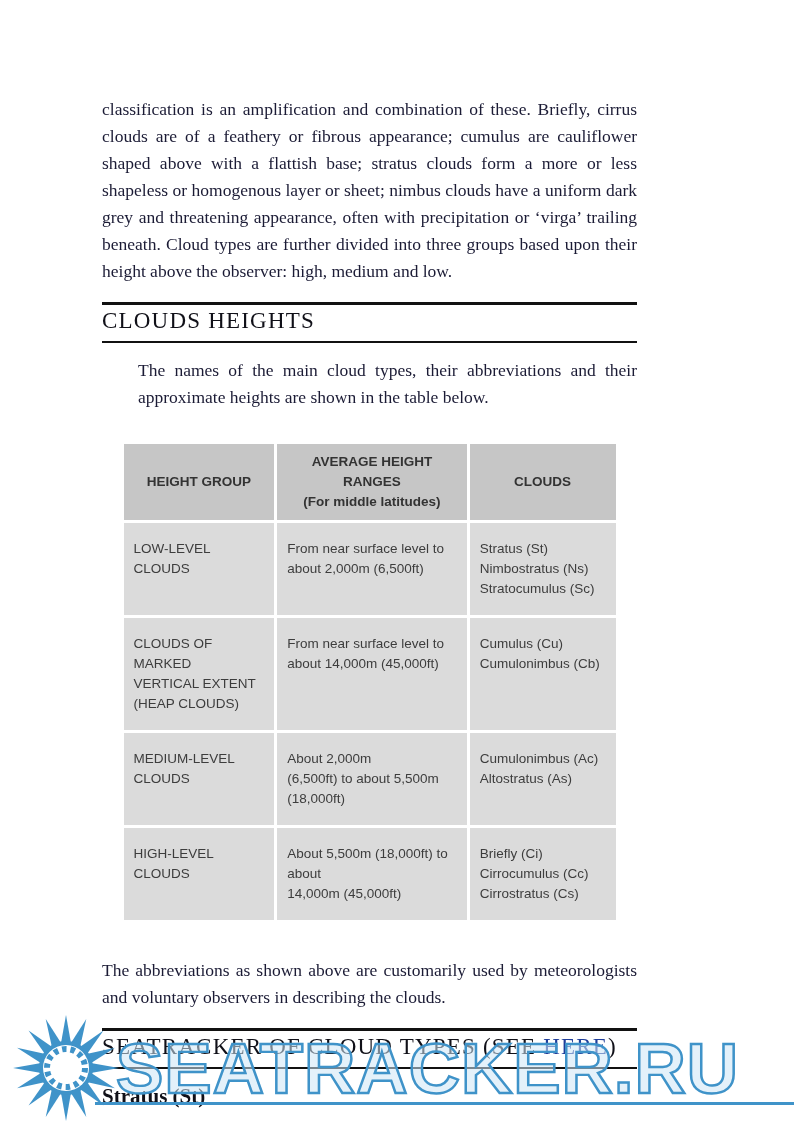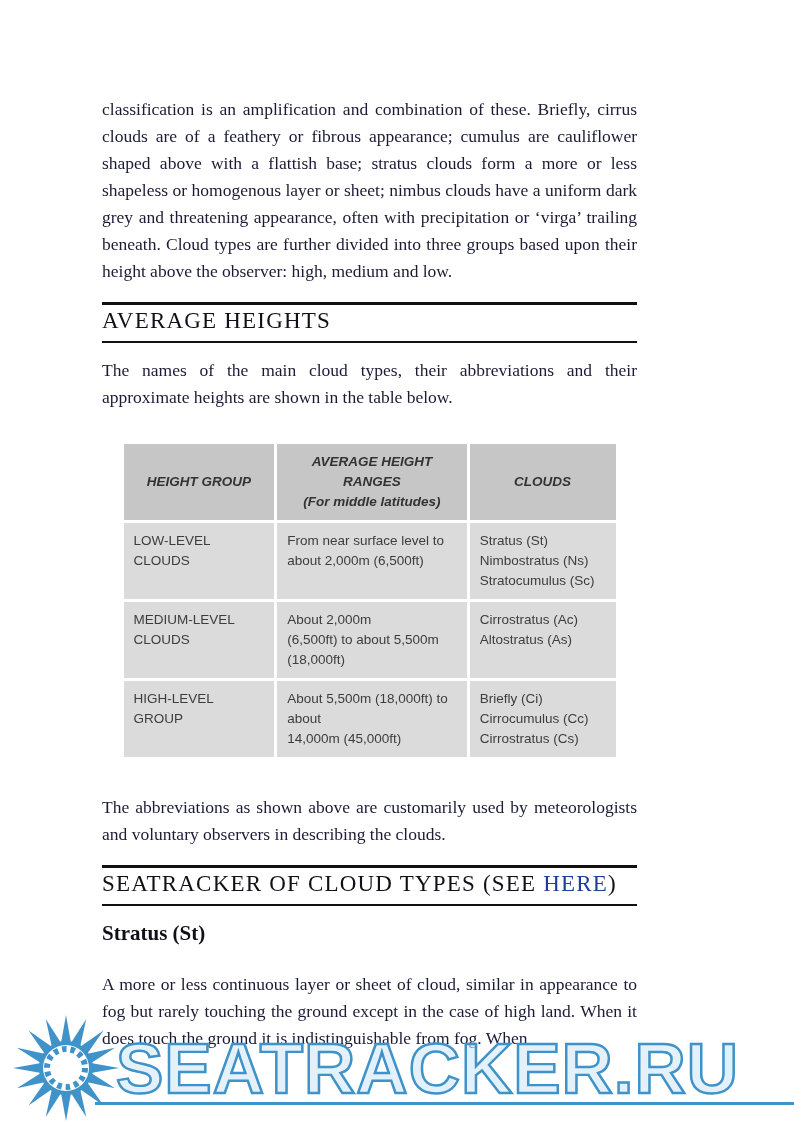--- a/index.html
+++ b/index.html
@@ -38,48 +38,47 @@
     letter-spacing: 1.2px;
     color: #101018;
     font-weight: 400;
   }
   .section-heading .link {
     color: #1f3d99;
     cursor: pointer;
     text-decoration: none;
     text-align: right;
   }
-  .para-after-heading { margin-top: 14px; }
+  .para-after-heading { margin-top: 14px; margin-left: 36px; }
 
   .cloud-table {
     margin: 30px auto 0 auto;
     width: 498px;
     border-collapse: separate;
     border-spacing: 3px;
     font-family: "Liberation Sans", sans-serif;
     font-size: 13.5px;
     line-height: 20px;
     color: #3d3d3d;
     table-layout: fixed;
   }
   .cloud-table th {
     background: #c6c6c6;
     font-weight: 700;
     text-align: center;
     vertical-align: middle;
     padding: 8px 8px;
     white-space: pre-line;
     color: #333333;
-    font-style: italic;
   }
   .cloud-table td {
     background: #dbdbdb;
     text-align: left;
     vertical-align: top;
-    padding: 8px 10px;
+    padding: 16px 10px;
     white-space: pre-line;
   }
   .col-group  { width: 31%; }
   .col-height { width: 39%; }
   .col-clouds { width: 30%; }
 
   .para-abbrev { margin-top: 34px; }
 
   .sub-heading {
     margin: 15px 0 0 0;
@@ -119,21 +118,21 @@
 </style>
 </head>
 <body>
 
 <div class="page">
   <div class="content">
 
     <p class="body-text">classification is an amplification and combination of these. Briefly, cirrus clouds are of a feathery or fibrous appearance; cumulus are cauliflower shaped above with a flattish base; stratus clouds form a more or less shapeless or homogenous layer or sheet; nimbus clouds have a uniform dark grey and threatening appearance, often with precipitation or ‘virga’ trailing beneath. Cloud types are further divided into three groups based upon their height above the observer: high, medium and low.</p>
 
     <div class="section-heading">
-      <span>AVERAGE HEIGHTS</span>
+      <span>CLOUDS HEIGHTS</span>
     </div>
 
     <p class="body-text para-after-heading">The names of the main cloud types, their abbreviations and their approximate heights are shown in the table below.</p>
 
     <table class="cloud-table">
       <colgroup>
         <col class="col-group">
           <col class="col-height">
           <col class="col-clouds">
       </colgroup>
@@ -148,30 +147,39 @@
       <tbody>
         <tr>
           <td>LOW-LEVEL CLOUDS</td>
           <td>From near surface level to
 about 2,000m (6,500ft)</td>
           <td>Stratus (St)
 Nimbostratus (Ns)
 Stratocumulus (Sc)</td>
         </tr>
         <tr>
+          <td>CLOUDS OF MARKED
+VERTICAL EXTENT
+(HEAP CLOUDS)</td>
+          <td>From near surface level to
+about 14,000m (45,000ft)</td>
+          <td>Cumulus (Cu)
+Cumulonimbus (Cb)</td>
+        </tr>
+        <tr>
           <td>MEDIUM-LEVEL
 CLOUDS</td>
           <td>About 2,000m
 (6,500ft) to about 5,500m
 (18,000ft)</td>
-          <td>Cirrostratus (Ac)
+          <td>Cumulonimbus (Ac)
 Altostratus (As)</td>
         </tr>
         <tr>
-          <td>HIGH-LEVEL GROUP</td>
+          <td>HIGH-LEVEL CLOUDS</td>
           <td>About 5,500m (18,000ft) to
 about
 14,000m (45,000ft)</td>
           <td>Briefly (Ci)
 Cirrocumulus (Cc)
 Cirrostratus (Cs)</td>
         </tr>
       </tbody>
     </table>
 

